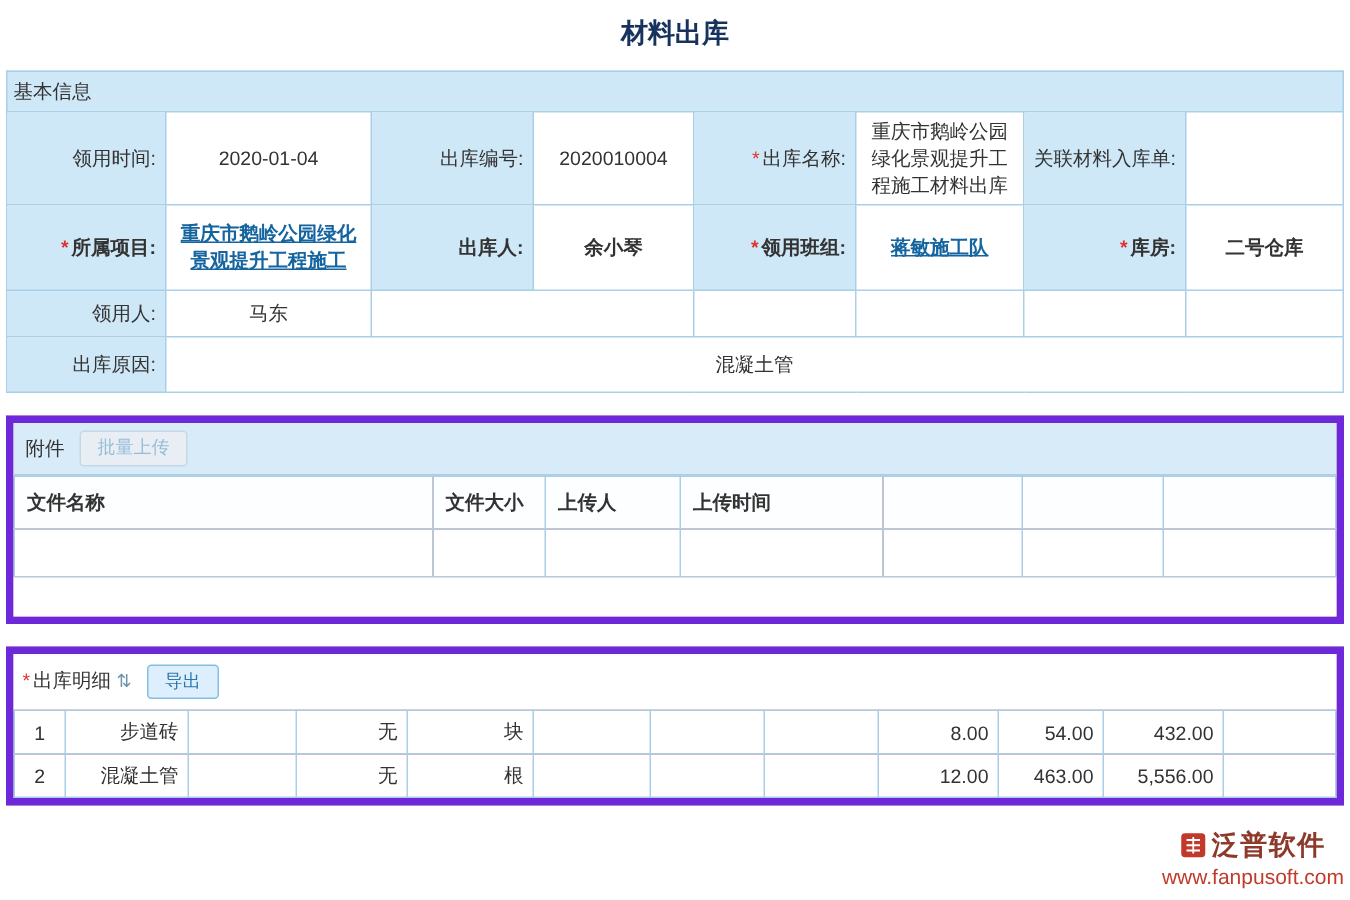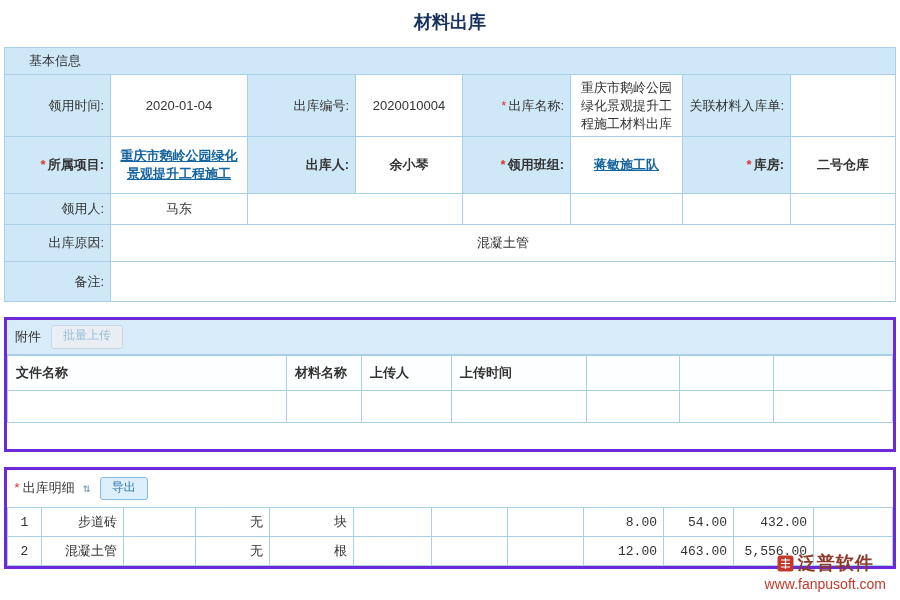--- a/index.html
+++ b/index.html
@@ -16,34 +16,34 @@
     font-size: 18px;
     font-weight: bold;
     color: #17325c;
     padding: 10px 0 13px 0;
   }
   .section { margin: 0 4px 15px 4px; }
   .bar {
     background: #cfe8f7;
     border: 1px solid #a9cfe6;
     border-bottom: none;
-    padding: 4px 24px;
+    padding: 4px 4px;
     color: #333;
   }
   table { border-collapse: collapse; width: 100%; table-layout: fixed; }
   td, th { border: 1px solid #a9cfe6; overflow: hidden; }
   .basic td { padding: 3px 6px; vertical-align: middle; }
   .basic .lbl { background: #cfe8f7; text-align: right; }
   .basic .val { background: #fff; text-align: center; word-break: break-all; }
   .req { color: #e03131; margin-right: 2px; }
   a.cell-link { color: #1464a0; text-decoration: underline; cursor: pointer; word-break: break-all; }
   .rh1 { height: 62px; } .rh2 { height: 57px; font-weight: bold; } .rh3 { height: 31px; }
   .rh4 { height: 37px; } .rh5 { height: 40px; }
 
-  .box { border: 3px solid #6d28d9; background: #fca5a5; font-family: Liberation Mono, monospace; }
+  .box { border: 5px solid #6d28d9; background: #fca5a5; }
   .toolbar { display: flex; align-items: center; gap: 10px; padding: 5px 8px; }
   .toolbar-blue { background: #d7ebf8; border-bottom: 1px solid #a9cfe6; }
   .btn {
     font-family: inherit; font-size: 12px; cursor: pointer;
     border-radius: 3px; padding: 3px 11px; line-height: 1.3;
   }
   .btn-upload { background: #e8eef4; border: 1px solid #c6d8e6; color: #96bdd8; }
   .btn-export { background: #ddeffc; border: 1px solid #86bde0; color: #2e77ad; }
   .attach-table th { background: #fdfeff; font-weight: bold; text-align: left; padding: 8px 8px; height: 34px; }
   .attach-table td { height: 32px; background: #fff; }
@@ -54,21 +54,21 @@
   .details-table th {
     background: #cfe8f7; font-weight: normal; text-align: center;
     padding: 4px 2px; height: 42px; font-size: 12.5px; line-height: 1.3; word-break: break-all;
   }
   .details-table td { background: #fff; height: 29px; padding: 3px 6px; }
   .td-c { text-align: center; }
   .td-l { text-align: right; }
   .td-r { text-align: right; }
 
   .watermark {
-    position: absolute; right: 14px; bottom: 8px; z-index: 5;
+    position: absolute; right: 4px; bottom: 8px; z-index: 5;
     text-align: left;
   }
   .wm-row { display: flex; align-items: center; gap: 4px; justify-content: center; }
   .wm-brand { font-size: 18px; font-weight: bold; color: #8d3a2b; letter-spacing: 1px; }
   .wm-url { font-size: 14px; color: #c23a2b; margin-top: 1px; }
   .seal { display: inline-block; width: 17px; height: 17px; }
 </style>
 </head>
 <body>
 
@@ -116,24 +116,20 @@
         <td class="val" colspan="2"></td>
         <td class="val"></td>
         <td class="val"></td>
         <td class="val"></td>
         <td class="val"></td>
       </tr>
       <tr class="rh4">
         <td class="lbl"><span>出库原因:</span></td>
         <td class="val" colspan="7">混凝土管</td>
       </tr>
-      <tr class="rh5">
-        <td class="lbl"><span>备注:</span></td>
-        <td class="val" colspan="7"></td>
-      </tr>
     </tbody>
       </table>
   </div>
 
   <div class="section box">
     <div class="toolbar toolbar-blue">
       <span>附件</span>
       <button class="btn btn-upload">批量上传</button>
     </div>
     <table class="attach-table">
@@ -142,21 +138,21 @@
           <col style="width:75px">
           <col style="width:90px">
           <col style="width:135px">
         <col style="width:93px">
           <col style="width:94px">
           <col>
       </colgroup>
       <tbody>
           <tr>
         <th>文件名称</th>
-        <th>材料名称</th>
+        <th>文件大小</th>
         <th>上传人</th>
         <th>上传时间</th>
         <th></th>
         <th></th>
         <th></th>
       </tr>
       <tr>
         <td></td>
         <td></td>
         <td></td>

